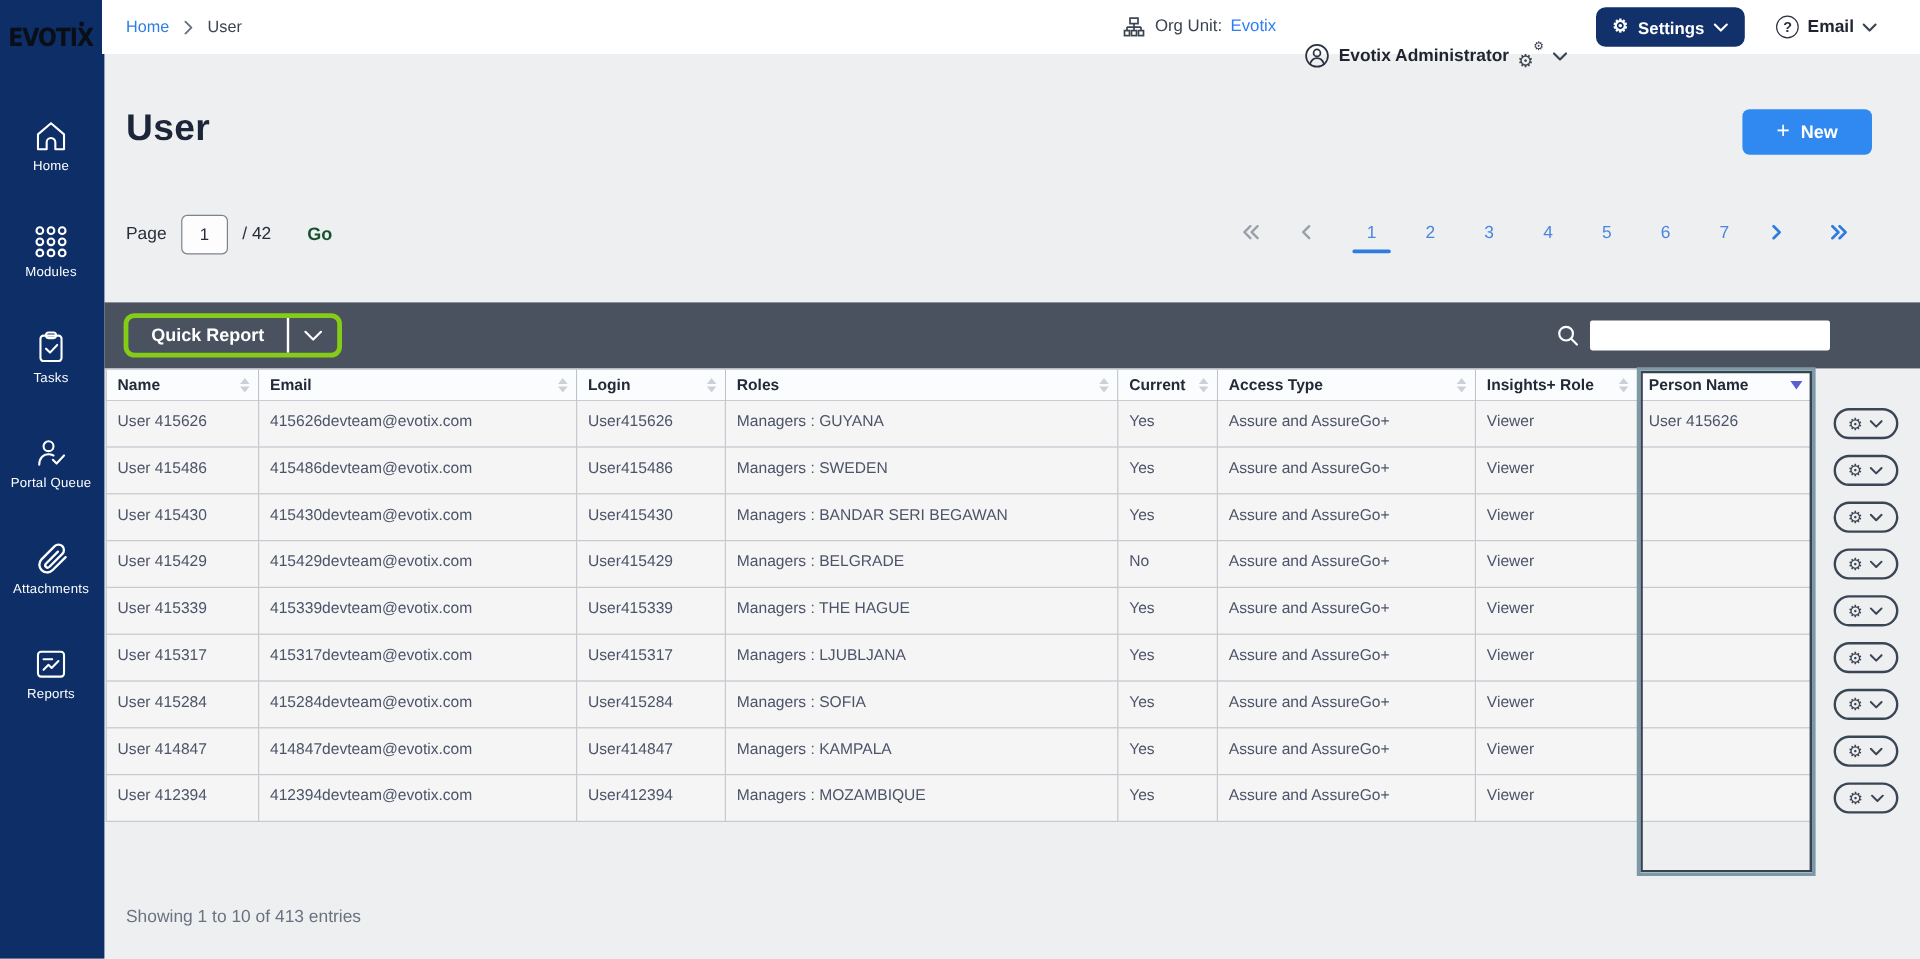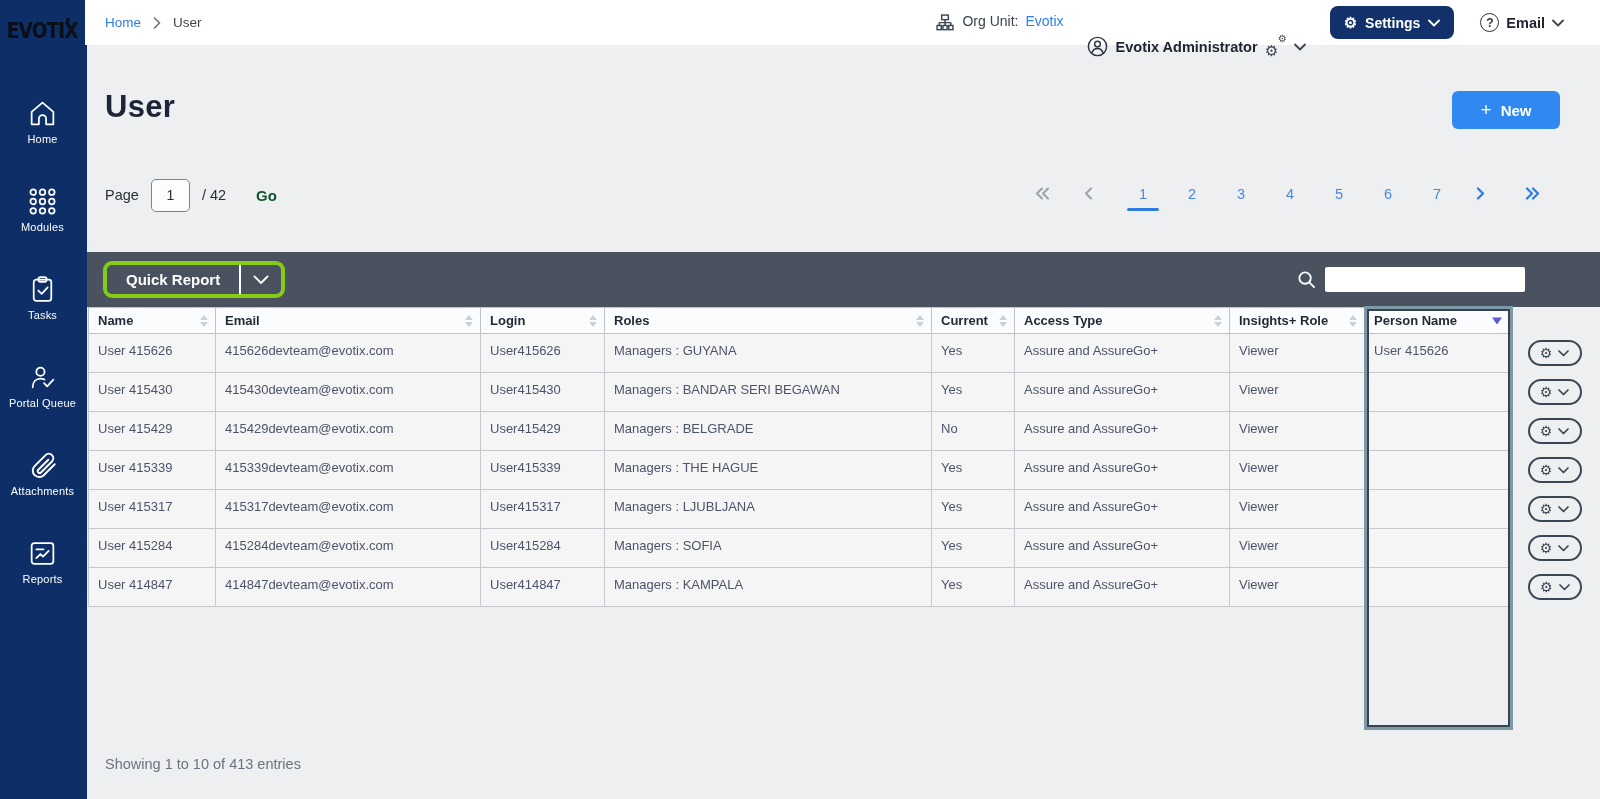--- a/index.html
+++ b/index.html
@@ -406,20 +406,36 @@
             <td>Viewer</td>
             <td>User 415626</td>
             <td class="actions-cell"><button class="action-btn">
                 <span class="gear-glyph">⚙</span>
                 <svg width="11" height="7" viewBox="0 0 11 7" fill="none" stroke="#3b4654" stroke-width="1.7" stroke-linecap="round" stroke-linejoin="round">
                   <path d="M1 1 L5.5 5.5 L10 1"></path>
                 </svg>
               </button></td>
           </tr>
           <tr>
+            <td>User 415486</td>
+            <td>415486devteam@evotix.com</td>
+            <td>User415486</td>
+            <td>Managers : SWEDEN</td>
+            <td>Yes</td>
+            <td>Assure and AssureGo+</td>
+            <td>Viewer</td>
+            <td></td>
+            <td class="actions-cell"><button class="action-btn">
+                <span class="gear-glyph">⚙</span>
+                <svg width="11" height="7" viewBox="0 0 11 7" fill="none" stroke="#3b4654" stroke-width="1.7" stroke-linecap="round" stroke-linejoin="round">
+                  <path d="M1 1 L5.5 5.5 L10 1"></path>
+                </svg>
+              </button></td>
+          </tr>
+          <tr>
             <td>User 415430</td>
             <td>415430devteam@evotix.com</td>
             <td>User415430</td>
             <td>Managers : BANDAR SERI BEGAWAN</td>
             <td>Yes</td>
             <td>Assure and AssureGo+</td>
             <td>Viewer</td>
             <td></td>
             <td class="actions-cell"><button class="action-btn">
                 <span class="gear-glyph">⚙</span>
@@ -501,19 +517,35 @@
             <td>Assure and AssureGo+</td>
             <td>Viewer</td>
             <td></td>
             <td class="actions-cell"><button class="action-btn">
                 <span class="gear-glyph">⚙</span>
                 <svg width="11" height="7" viewBox="0 0 11 7" fill="none" stroke="#3b4654" stroke-width="1.7" stroke-linecap="round" stroke-linejoin="round">
                   <path d="M1 1 L5.5 5.5 L10 1"></path>
                 </svg>
               </button></td>
           </tr>
+          <tr>
+            <td>User 412394</td>
+            <td>412394devteam@evotix.com</td>
+            <td>User412394</td>
+            <td>Managers : MOZAMBIQUE</td>
+            <td>Yes</td>
+            <td>Assure and AssureGo+</td>
+            <td>Viewer</td>
+            <td></td>
+            <td class="actions-cell"><button class="action-btn">
+                <span class="gear-glyph">⚙</span>
+                <svg width="11" height="7" viewBox="0 0 11 7" fill="none" stroke="#3b4654" stroke-width="1.7" stroke-linecap="round" stroke-linejoin="round">
+                  <path d="M1 1 L5.5 5.5 L10 1"></path>
+                </svg>
+              </button></td>
+          </tr>
         </tbody>
     </table>
     <div class="person-overlay"></div>
   </div>
 
   <div class="table-footer">Showing 1 to 10 of 413 entries</div>
 </main>
 
 </body></html>

